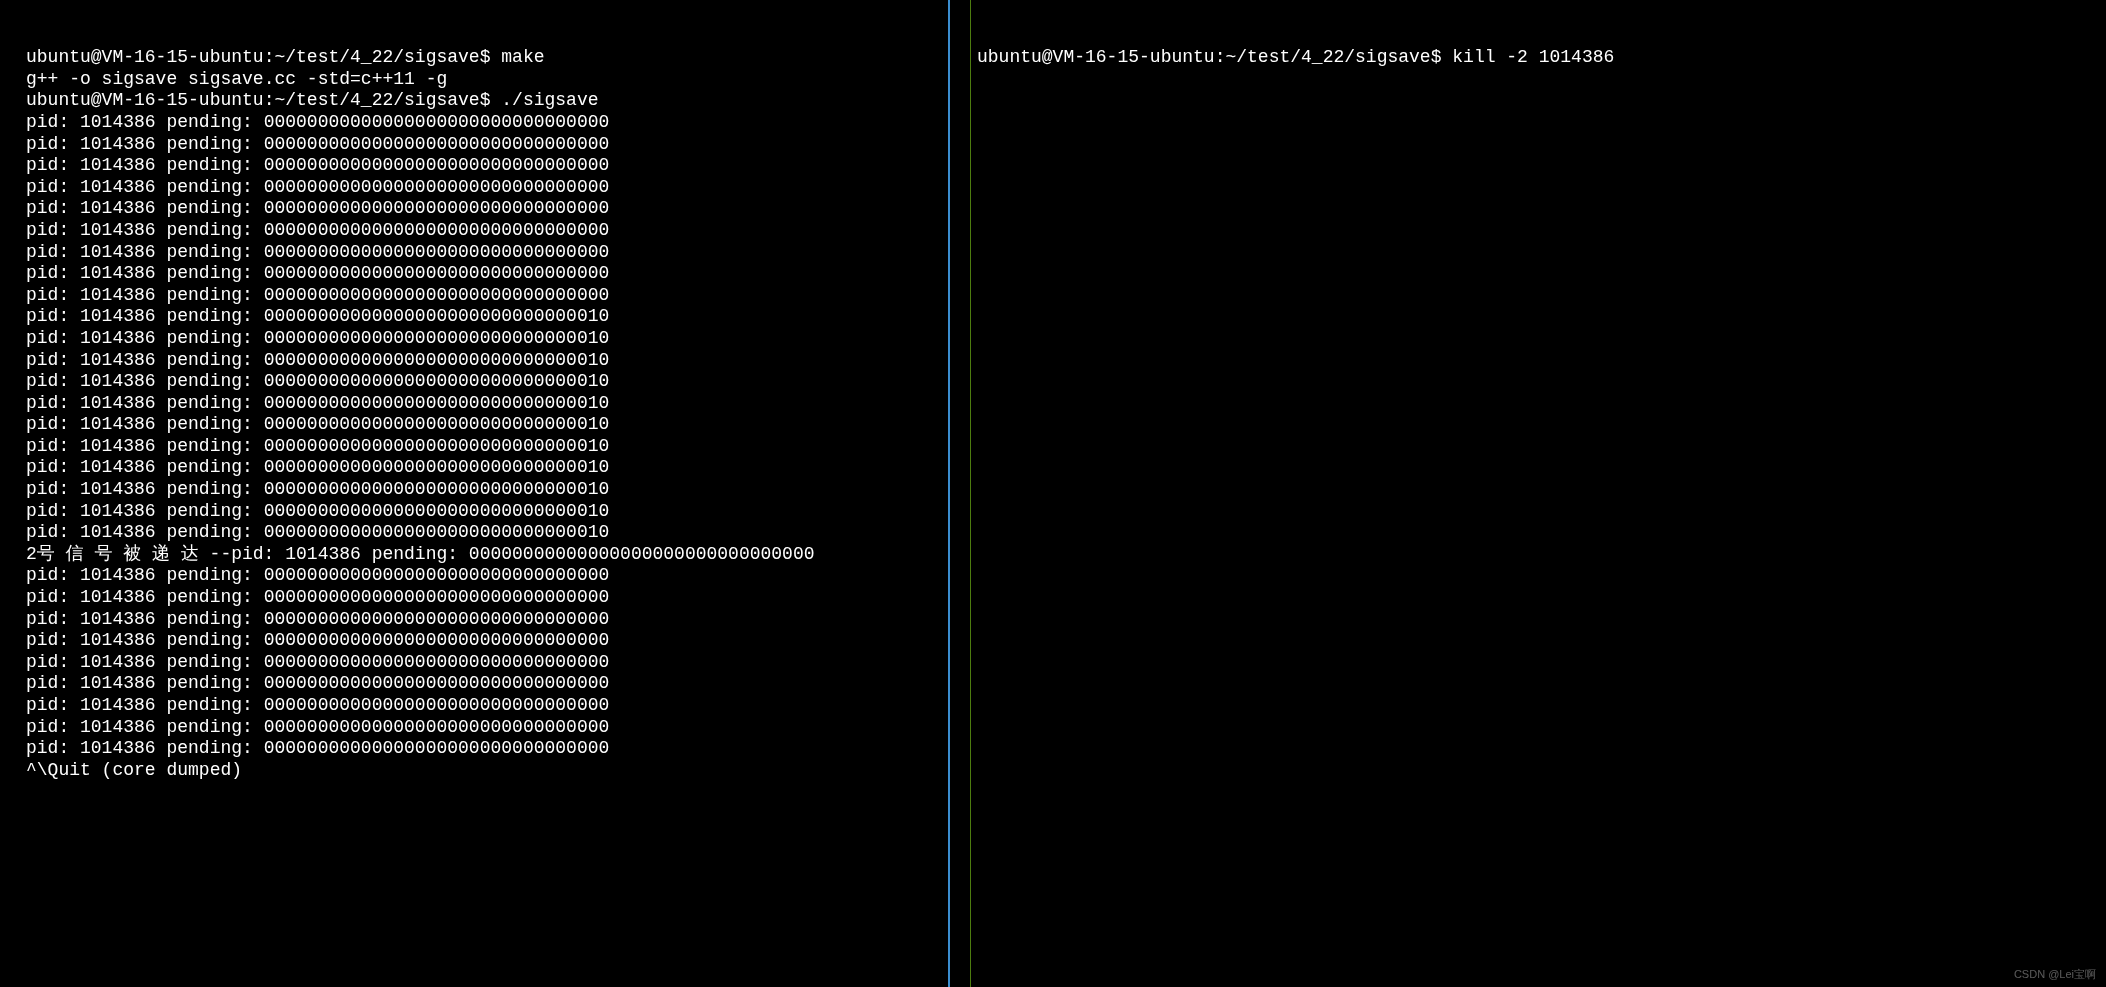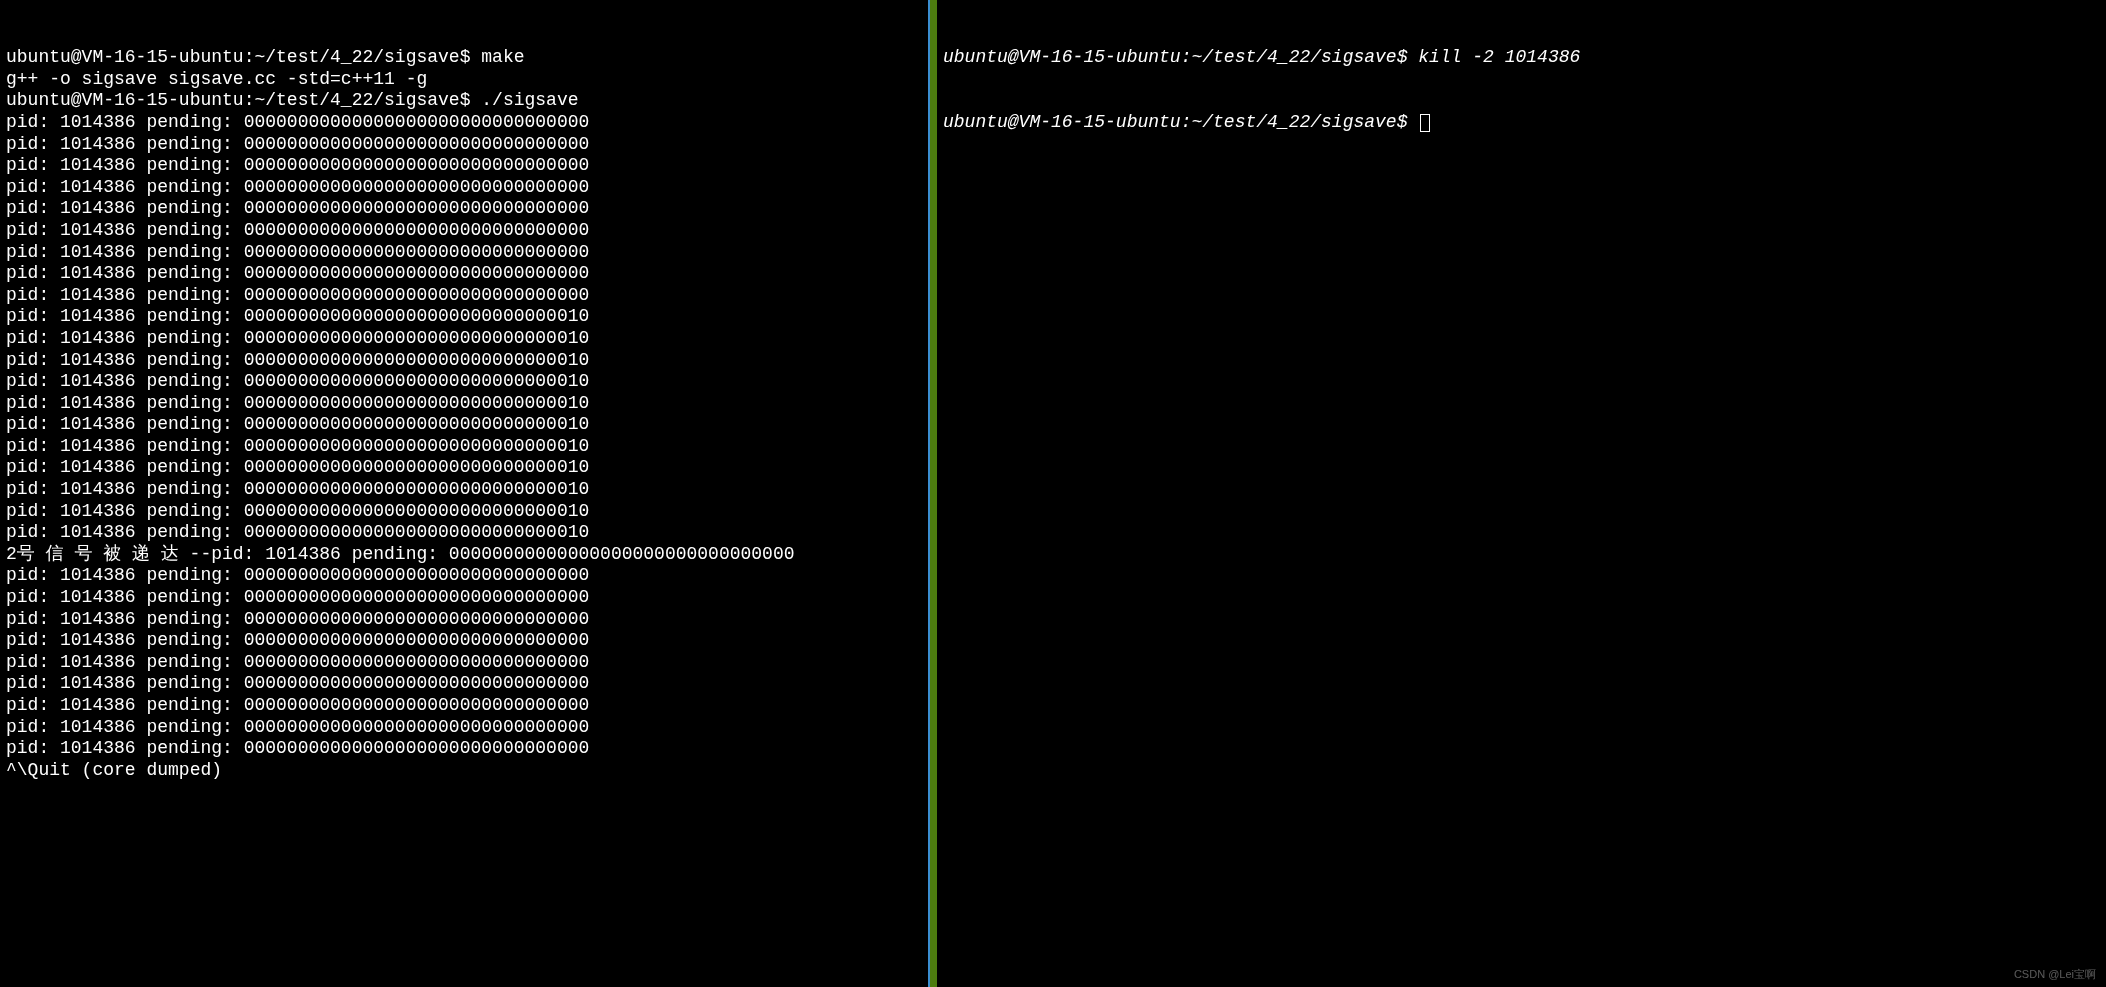--- a/index.html
+++ b/index.html
@@ -17,29 +17,29 @@
       height: 987px;
       overflow: hidden;
       display: flex;
       position: relative;
     }
     .terminal {
       background: #000;
       padding: 4px 6px;
       white-space: pre;
       overflow: hidden;
+      margin-left: 20px;
     }
     .terminal-left {
       width: 930px;
       border-right: 2px solid #3b8ed0;
     }
     .terminal-right {
       flex: 1;
-      border-left: 7px solid #4d7c0f;
-      font-style: italic;
+      border-left: 1px solid #4d7c0f;
     }
     .line {
       white-space: pre;
     }
     .cursor {
       display: inline-block;
       width: 10px;
       height: 18px;
       border: 1px solid #fff;
       vertical-align: text-bottom;
@@ -56,16 +56,15 @@
   </style>
 </head>
 <body>
 
 <div class="terminal terminal-left">
   <div id="left-lines"><div class="line">ubuntu@VM-16-15-ubuntu:~/test/4_22/sigsave$ make</div><div class="line">g++ -o sigsave sigsave.cc -std=c++11 -g</div><div class="line">ubuntu@VM-16-15-ubuntu:~/test/4_22/sigsave$ ./sigsave</div><div class="line">pid: 1014386 pending: 00000000000000000000000000000000</div><div class="line">pid: 1014386 pending: 00000000000000000000000000000000</div><div class="line">pid: 1014386 pending: 00000000000000000000000000000000</div><div class="line">pid: 1014386 pending: 00000000000000000000000000000000</div><div class="line">pid: 1014386 pending: 00000000000000000000000000000000</div><div class="line">pid: 1014386 pending: 00000000000000000000000000000000</div><div class="line">pid: 1014386 pending: 00000000000000000000000000000000</div><div class="line">pid: 1014386 pending: 00000000000000000000000000000000</div><div class="line">pid: 1014386 pending: 00000000000000000000000000000000</div><div class="line">pid: 1014386 pending: 00000000000000000000000000000010</div><div class="line">pid: 1014386 pending: 00000000000000000000000000000010</div><div class="line">pid: 1014386 pending: 00000000000000000000000000000010</div><div class="line">pid: 1014386 pending: 00000000000000000000000000000010</div><div class="line">pid: 1014386 pending: 00000000000000000000000000000010</div><div class="line">pid: 1014386 pending: 00000000000000000000000000000010</div><div class="line">pid: 1014386 pending: 00000000000000000000000000000010</div><div class="line">pid: 1014386 pending: 00000000000000000000000000000010</div><div class="line">pid: 1014386 pending: 00000000000000000000000000000010</div><div class="line">pid: 1014386 pending: 00000000000000000000000000000010</div><div class="line">pid: 1014386 pending: 00000000000000000000000000000010</div><div class="line">2号 信 号 被 递 达 --pid: 1014386 pending: 00000000000000000000000000000000</div><div class="line">pid: 1014386 pending: 00000000000000000000000000000000</div><div class="line">pid: 1014386 pending: 00000000000000000000000000000000</div><div class="line">pid: 1014386 pending: 00000000000000000000000000000000</div><div class="line">pid: 1014386 pending: 00000000000000000000000000000000</div><div class="line">pid: 1014386 pending: 00000000000000000000000000000000</div><div class="line">pid: 1014386 pending: 00000000000000000000000000000000</div><div class="line">pid: 1014386 pending: 00000000000000000000000000000000</div><div class="line">pid: 1014386 pending: 00000000000000000000000000000000</div><div class="line">pid: 1014386 pending: 00000000000000000000000000000000</div><div class="line">^\Quit (core dumped)</div></div>
 </div>
 
 <div class="terminal terminal-right">
   <div class="line">ubuntu@VM-16-15-ubuntu:~/test/4_22/sigsave$ kill -2 1014386</div>
-  <div class="line"><span>ubuntu@VM-16-15-ubuntu:~/test/4_22/sigsave$ </span><span class="cursor"></span></div>
 </div>
 
 <div class="watermark">CSDN @Lei宝啊</div>
 
 </body></html>

